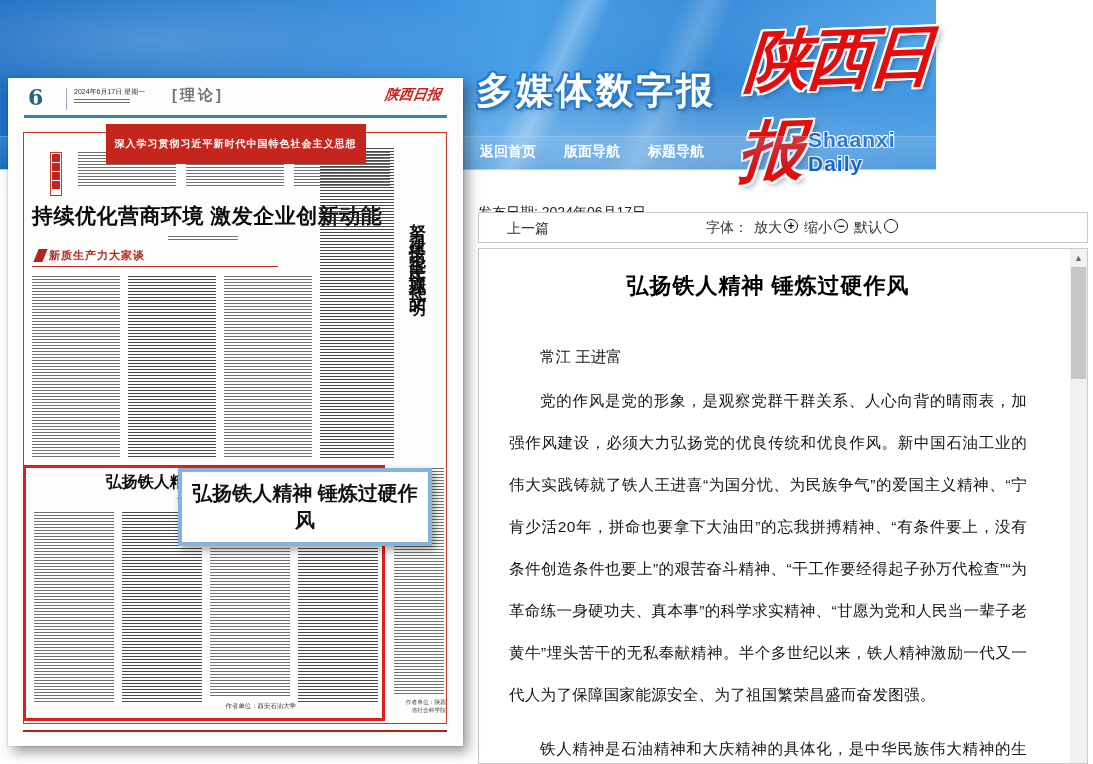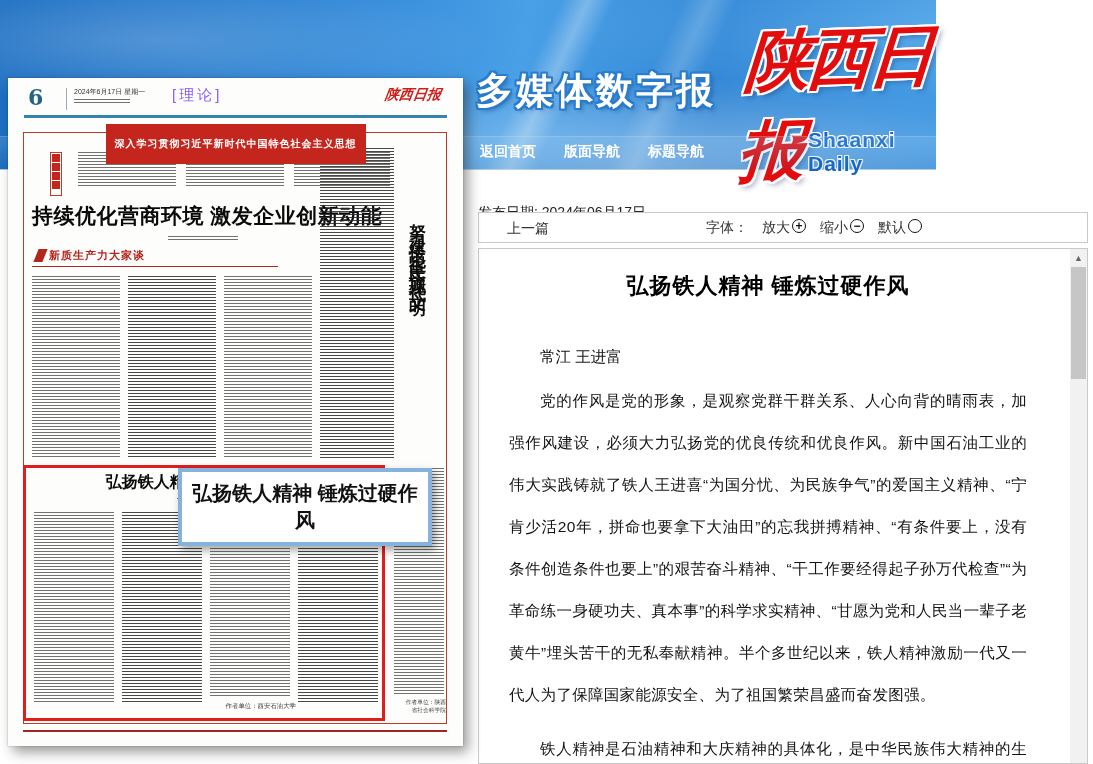--- a/index.html
+++ b/index.html
@@ -41,22 +41,22 @@
   .nav a { color:#fff; font-size:14px; font-weight:bold; text-decoration:none; cursor:pointer; }
 
   
   .thumb { position:absolute; left:8px; top:78px; width:455px; height:668px; background:#fdfdfc;
     box-shadow:5px 6px 12px rgba(30,30,30,.45), 0 0 2px rgba(0,0,0,.25); z-index:5; }
   .th-pageno { position:absolute; left:20px; top:6px; font-family:"DejaVu Serif",serif;
     font-size:22px; font-weight:bold; color:#23647f; }
   .th-divider { position:absolute; left:58px; top:10px; width:1px; height:22px; background:#9ab; }
   .th-date { position:absolute; left:66px; top:9px; font-size:7px; color:#333; white-space:nowrap; }
   .th-date2 { position:absolute; left:66px; top:21px; width:56px; height:5px; }
-  .th-section { position:absolute; left:148px; top:8px; font-size:15px; font-weight:normal;
-    letter-spacing:3px; color:#8b5cf6;padding-left:16px; }
+  .th-section { position:absolute; left:148px; top:8px; font-size:15px; font-weight:bold;
+    letter-spacing:3px; color:#737373;padding-left:16px; }
   .th-minilogo { position:absolute; right:22px; top:8px; font-family:"DejaVu Serif",serif;
     font-style:italic; font-weight:bold; font-size:14px; color:#cf1f1a; transform:skewX(-8deg); }
   .th-bluerule { position:absolute; left:16px; top:37px; width:423px; height:3px; background:#3584ad; }
   .th-frame { position:absolute; left:15px; top:54px; width:424px; height:592px;
     border:1px solid #c0392b; }
   .th-slogan { position:absolute; left:50%; transform:translateX(-50%); top:46px;
     background:#c4261d; color:#fff; font-size:10px; font-weight:bold; letter-spacing:1px;
     line-height:16px; padding:12px 9px; white-space:nowrap; z-index:2; }
   .th-tag { position:absolute; left:42px; top:74px; width:12px; height:44px;
     border:1px solid #c0392b; display:flex; flex-direction:column; gap:1px; padding:1px; }
@@ -87,21 +87,21 @@
     display:flex; align-items:center; justify-content:center; text-align:center;
     font-size:20px; font-weight:bold; color:#111; line-height:1.35; padding:2px 10px; cursor:pointer; }
 
   
   .pubdate { position:absolute; left:478px; top:184px; font-size:14px; color:#222;margin-top:20px; }
   .toolbar { position:absolute; left:478px; top:212px; width:610px; height:31px;
     border:1px solid #c9c9c9; background:#fff; }
   .prev { position:absolute; left:28px; top:7px; font-size:14px; color:#333;
     text-decoration:none; cursor:pointer; }
   .fontctl { position:absolute; left:227px; top:6px; display:flex; align-items:center;
-    gap:14px; font-size:14px; color:#333; }
+    gap:6px; font-size:14px; color:#333; }
   .fbtn { display:inline-flex; align-items:flex-start; gap:2px; cursor:pointer; color:#333; }
   .circ { display:inline-flex; align-items:center; justify-content:center;
     width:14px; height:14px; border:1.6px solid #111; border-radius:50%;
     font-size:12px; font-weight:bold; line-height:1; color:#111; }
   .panel { position:absolute; left:478px; top:248px; width:610px; height:516px;
     border:1px solid #c9c9c9; background:#fff; overflow:hidden; }
   .scroller { position:absolute; right:0; top:0; bottom:0; width:17px; background:#f1f1f1; }
   .scr-up { position:absolute; top:0; left:0; width:17px; height:17px; background:#f1f1f1;
     display:flex; align-items:center; justify-content:center; font-size:9px; color:#666; cursor:pointer; }
   .scr-thumb { position:absolute; top:18px; left:1px; width:15px; height:112px;

